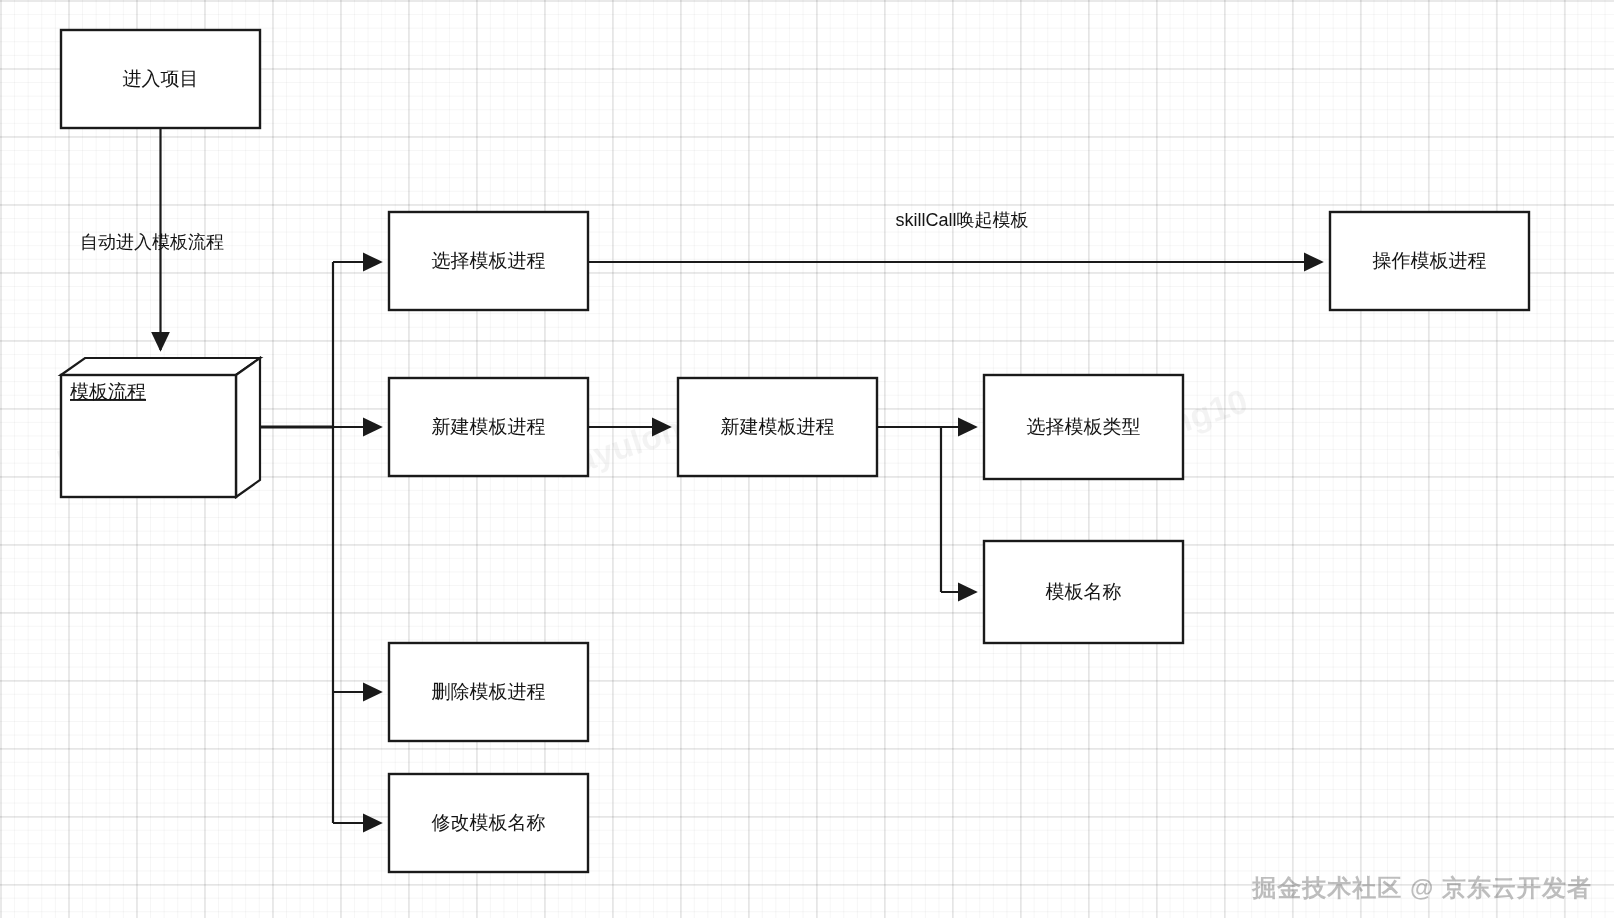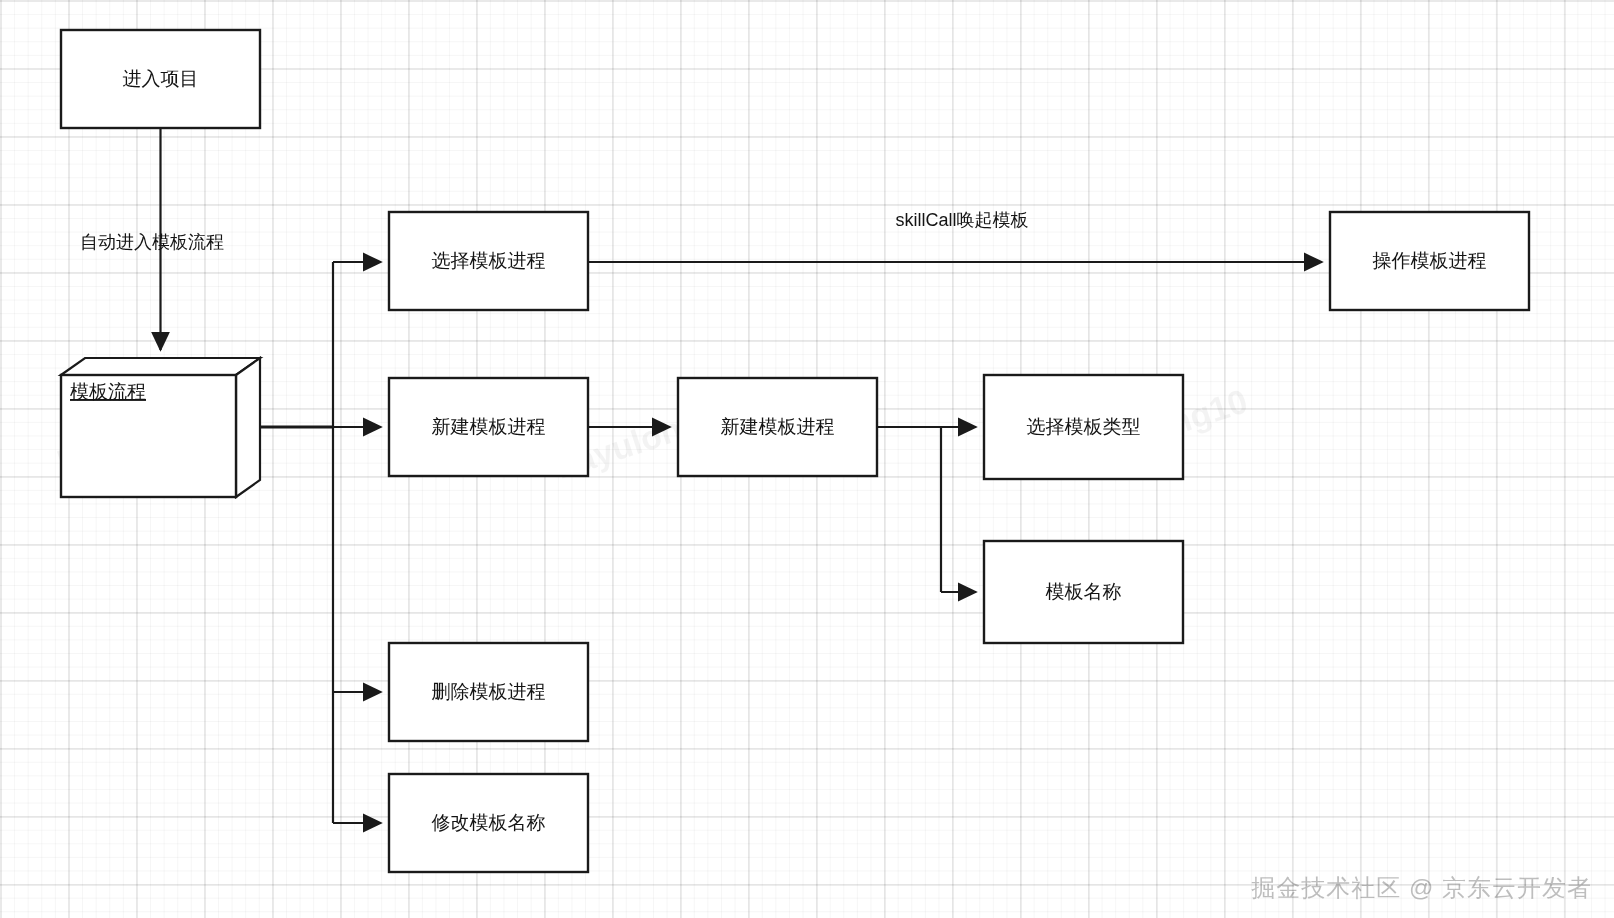--- a/index.html
+++ b/index.html
@@ -88,20 +88,21 @@
   }
   .wm-footer {
     position: absolute;
     right: 22px;
     bottom: 14px;
     font-family: "Liberation Sans", "DejaVu Sans", sans-serif;
     font-size: 24px;
     color: rgba(40,40,40,0.30);
     letter-spacing: 1px;
     white-space: nowrap;
+    font-weight: bold;
   }
 </style>
 </head>
 <body>
 
 <div id="canvas">
 
   <svg class="layer" viewBox="0 0 1614 918">
     <defs>
       <marker id="arrow" viewBox="0 0 12 12" refX="10" refY="6" markerWidth="10" markerHeight="10" orient="auto-start-reverse">

